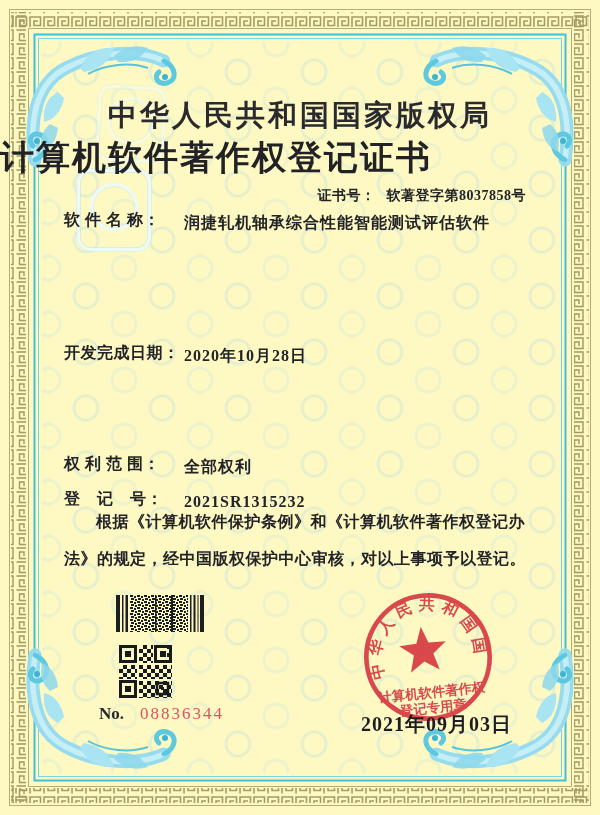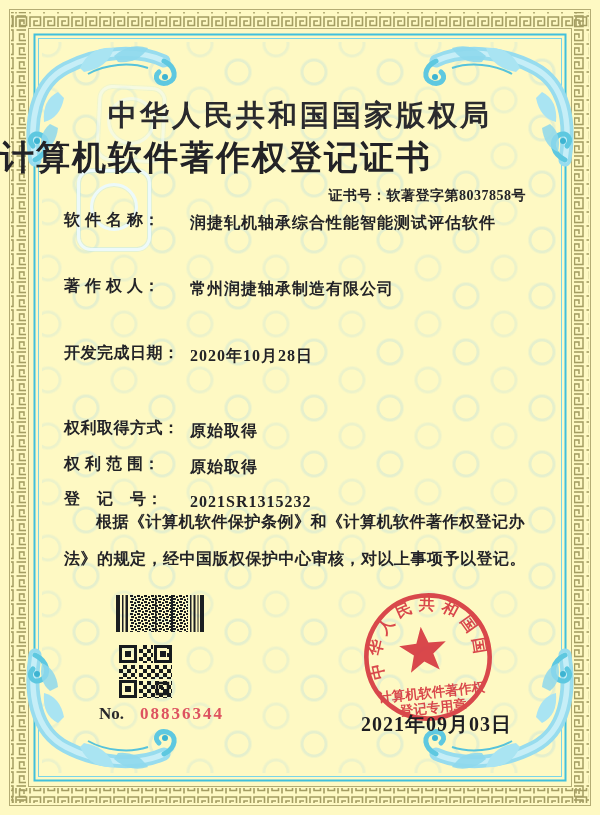--- a/index.html
+++ b/index.html
@@ -38,39 +38,39 @@
     font-size:29px; font-weight:bold; letter-spacing:3px; color:#2a2a2e;
   }
   .cert-title {
     position:absolute; top:135px; left:0; width:100%; 
     font-size:34px; font-weight:bold; letter-spacing:2px; color:#222226;
   }
   .certno-line {
     position:absolute; top:187px; right:74px; font-size:14px; font-weight:bold;
     letter-spacing:.5px;
   }
-  .certno-line .lbl { margin-right:0; }
+  .certno-line .lbl { margin-right:11px; }
 
   .field-row { position:absolute; left:64px; font-size:16px; font-weight:bold; }
   .field-row .flabel { display:inline-block; width:120px; vertical-align:top; letter-spacing:.5px; }
-  .field-row .fvalue { display:inline-block; vertical-align:top; max-width:346px; letter-spacing:1px; line-height:26px;margin-left:6px; }
+  .field-row .fvalue { display:inline-block; vertical-align:top; max-width:346px; letter-spacing:1px; line-height:26px; }
   .field-row .fvalue2 { margin-left:121px; letter-spacing:1px; line-height:26px; }
 
   .statement {
     position:absolute; left:64px; top:503px; width:474px;
     font-size:16px; font-weight:bold; line-height:37px;
     text-indent:2em; letter-spacing:.5px;
   }
 
   .barcode { position:absolute; left:116px; top:595px; }
   .qrcode  { position:absolute; left:119px; top:645px; }
 
   .serial-line { position:absolute; left:99px; top:704px; font-size:17px; font-weight:bold; }
   .serial-line .no { color:#27272b; margin-right:16px; }
-  .serial-line .num { color:#dd5260; letter-spacing:2px; font-weight:bold; }
+  .serial-line .num { color:#dd5260; letter-spacing:2px; font-weight:normal; }
 
   .seal { position:absolute; left:352px; top:581px; opacity:.9; transform:rotate(-6deg); }
   .issue-date {
     position:absolute; left:361px; top:711px; font-size:20px; font-weight:bold;
     letter-spacing:1px; color:#1e1e22; z-index:5;
   }
 </style>
 </head>
 <body>
 
@@ -124,31 +124,25 @@
 
   <div class="authority">中华人民共和国国家版权局</div>
   <div class="cert-title">计算机软件著作权登记证书</div>
   <div class="certno-line">
     <span class="lbl">证书号：</span><span>软著登字第8037858号</span>
   </div>
 
   <div class="field-row" style="top:210px">
     <span class="flabel">软 件 名 称：</span><span class="fvalue">润捷轧机轴承综合性能智能测试评估软件</span>
   </div>
-  <div class="field-row" style="top:276px">
-    <span class="flabel">著 作 权 人：</span><span class="fvalue">常州润捷轴承制造有限公司</span>
-  </div>
   <div class="field-row" style="top:343px">
     <span class="flabel">开发完成日期：</span><span class="fvalue">2020年10月28日</span>
   </div>
-  <div class="field-row" style="top:418px">
-    <span class="flabel">权利取得方式：</span><span class="fvalue">原始取得</span>
-  </div>
   <div class="field-row" style="top:454px">
-    <span class="flabel">权 利 范 围：</span><span class="fvalue">原始取得</span>
+    <span class="flabel">权 利 范 围：</span><span class="fvalue">全部权利</span>
   </div>
   <div class="field-row" style="top:489px">
     <span class="flabel">登　记　号：</span><span class="fvalue">2021SR1315232</span>
   </div>
 
   <div class="statement">根据《计算机软件保护条例》和《计算机软件著作权登记办法》的规定，经中国版权保护中心审核，对以上事项予以登记。</div>
 
   <svg class="barcode" width="88" height="37" viewBox="0 0 88 37">
     <defs>
       <pattern id="p417" width="7" height="6" patternUnits="userSpaceOnUse">

